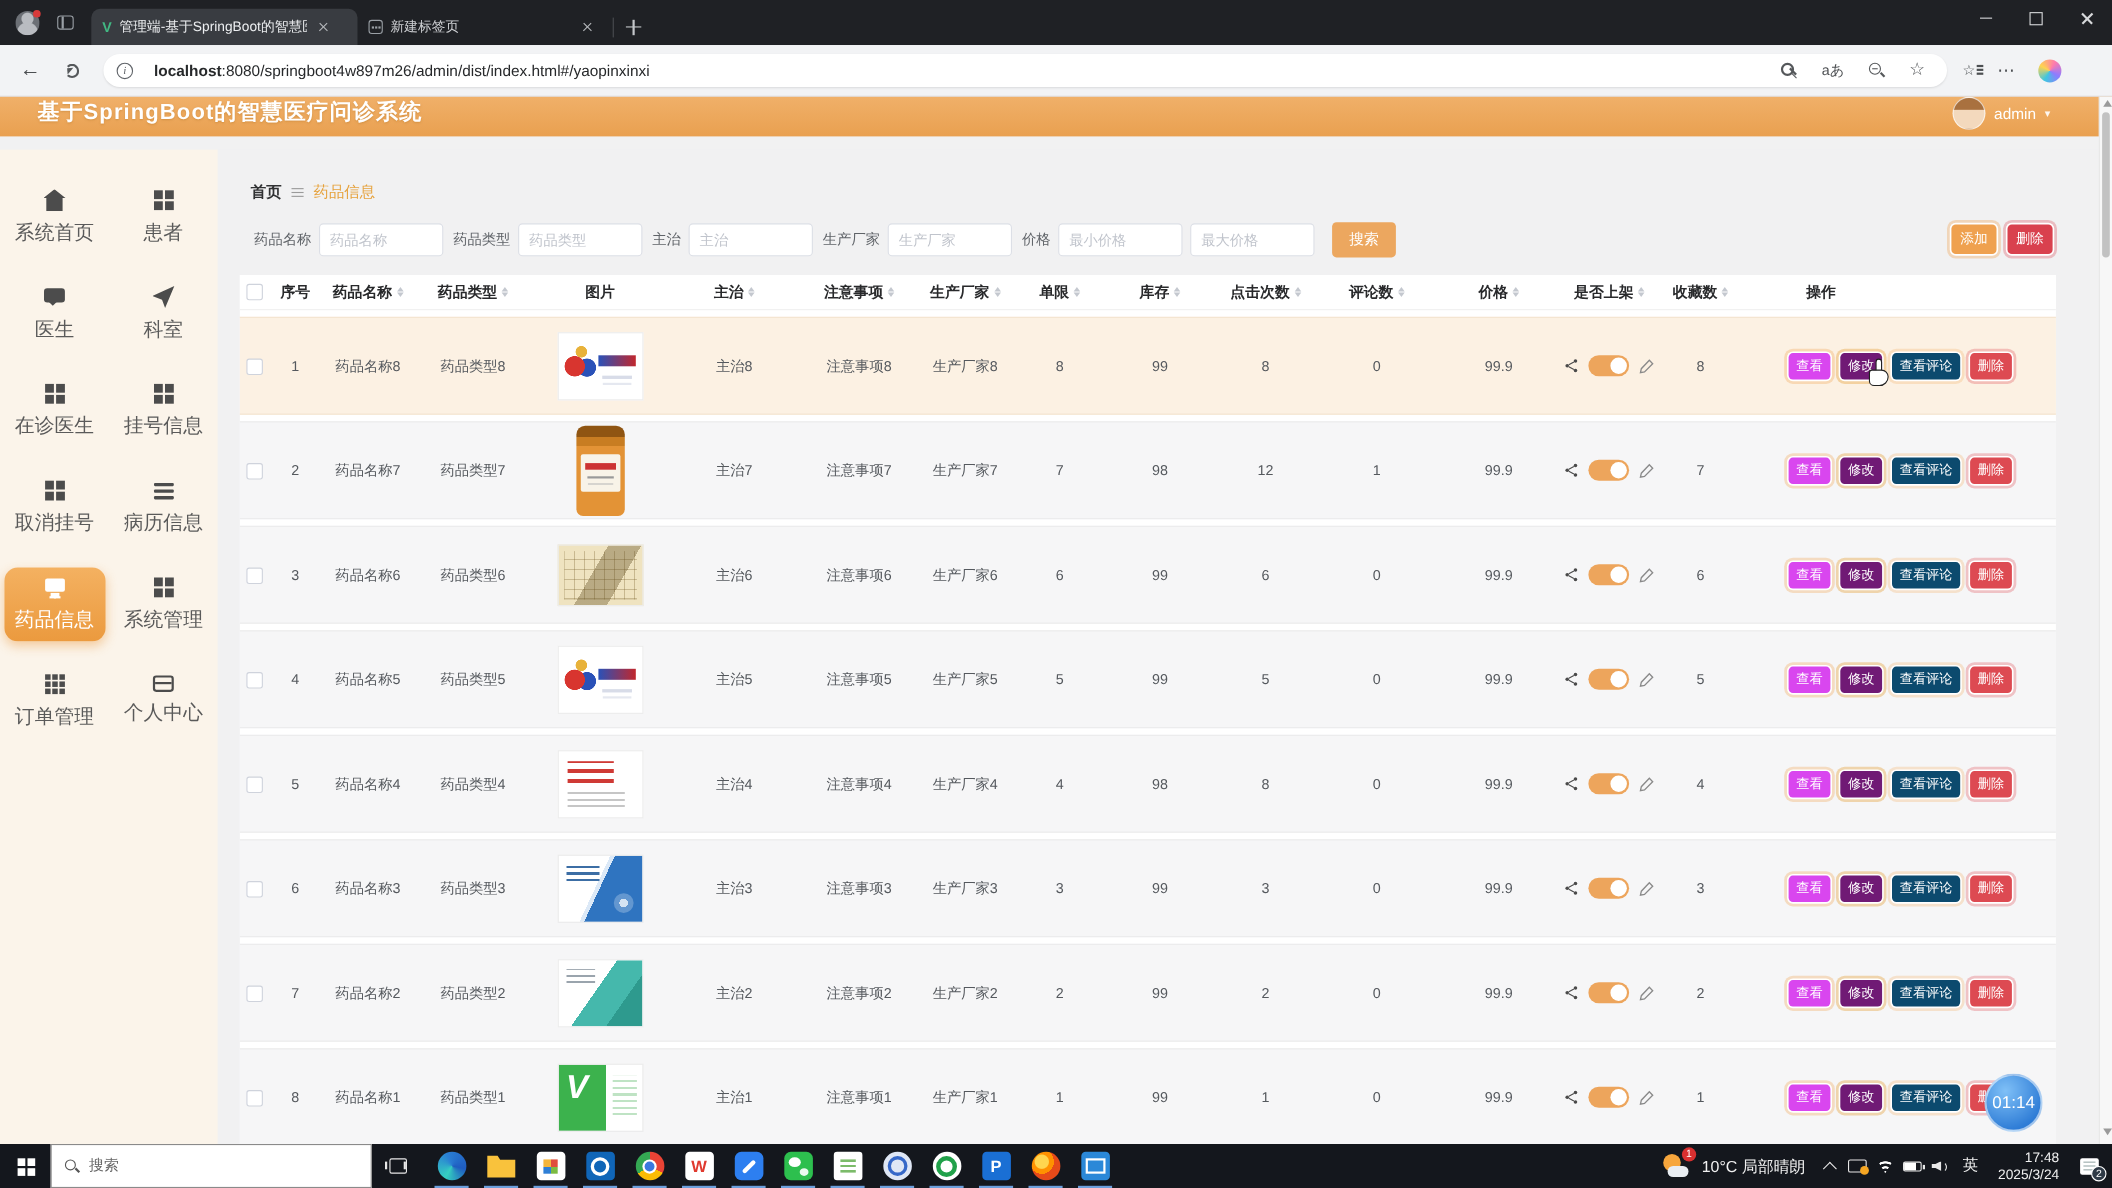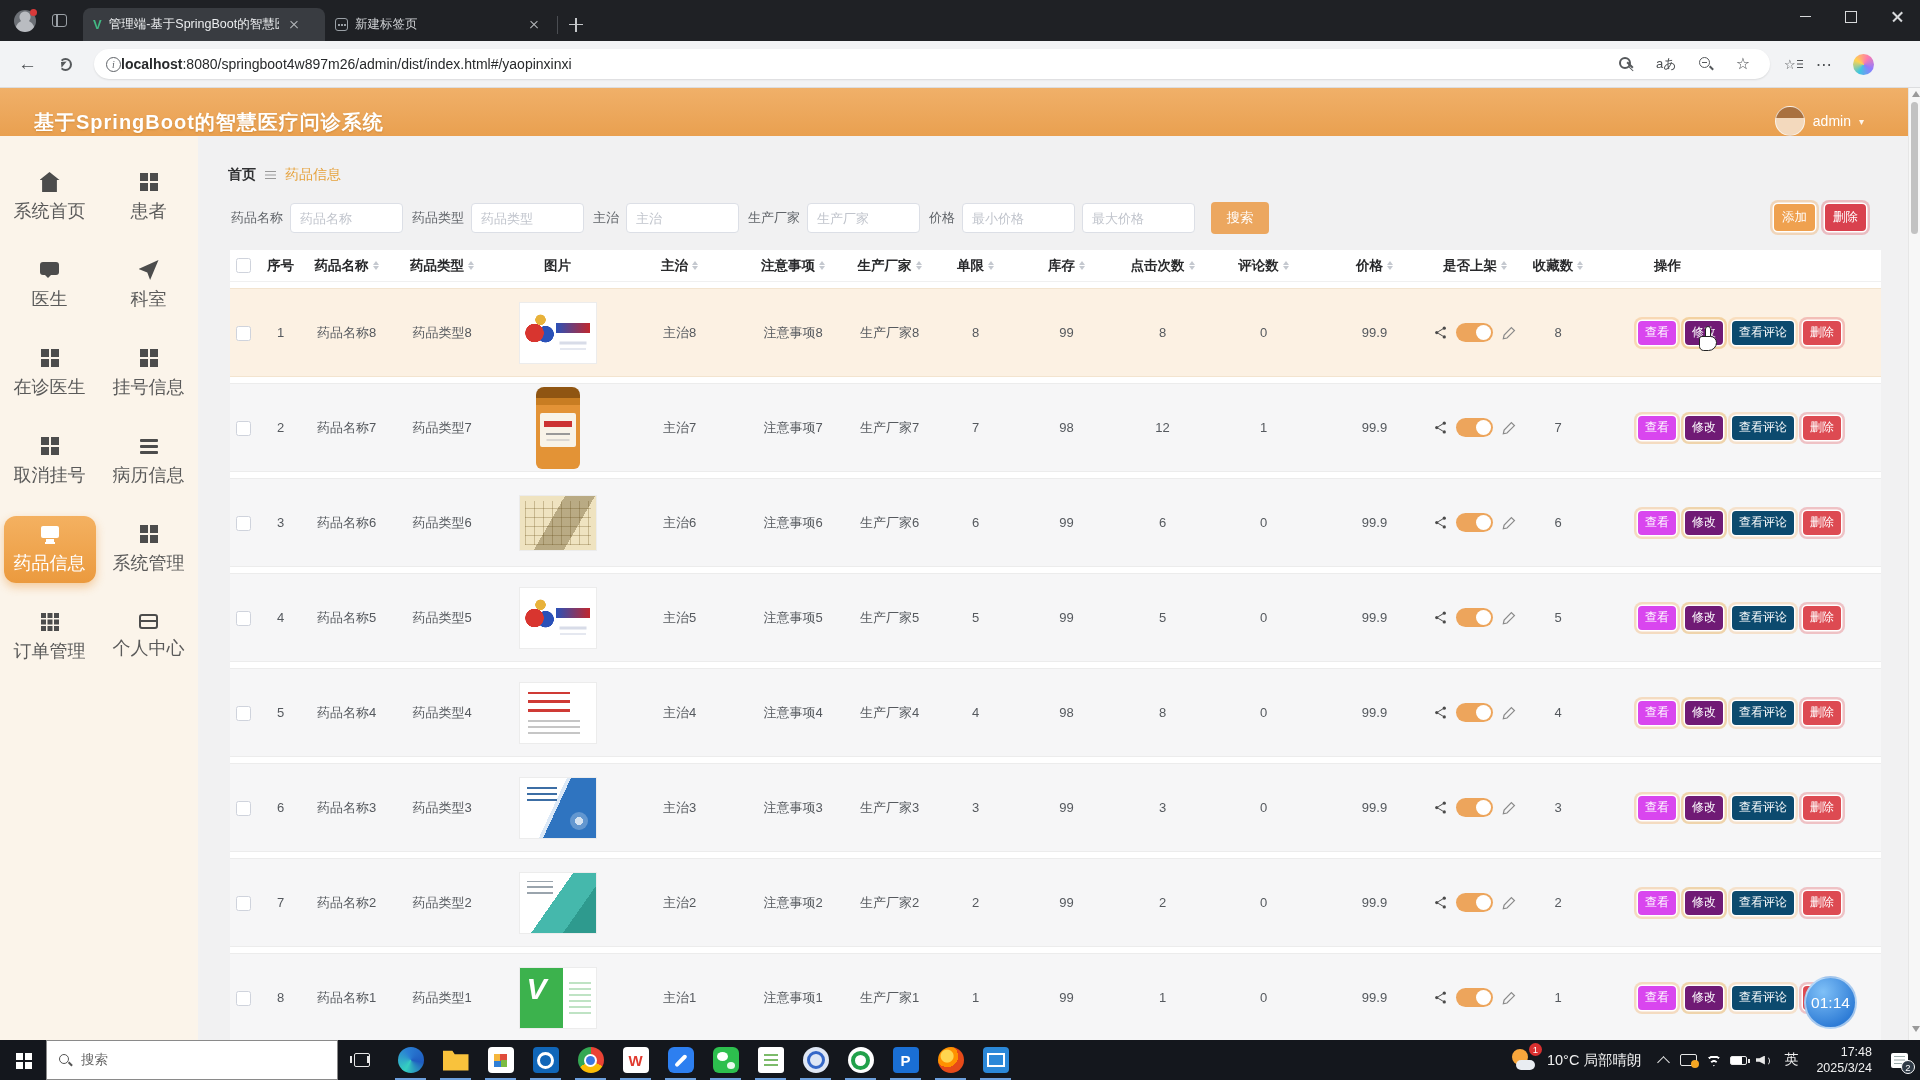--- a/index.html
+++ b/index.html
@@ -31,39 +31,39 @@
   .wc-close{position:relative}
   .wc-close::before,.wc-close::after{content:"";position:absolute;width:13px;height:1.5px;background:#d7d9db}
   .wc-close::before{transform:rotate(45deg)}.wc-close::after{transform:rotate(-45deg)}
   
   .toolbar{position:absolute;left:0;top:41px;width:1920px;height:47px;background:#f2f3f5;border-bottom:1px solid #dcdddf;display:flex;align-items:center}
   .nav-ic{font-size:19px;color:#4c4f52;margin-left:18px}
   .refresh{width:13px;height:13px;border:2px solid #55585b;border-radius:50%;border-left-color:transparent;margin-left:22px;position:relative}
   .refresh::before{content:"";position:absolute;left:-4px;top:-2px;border:4px solid transparent;border-right-color:#55585b;transform:rotate(40deg)}
   .urlpill{position:relative;margin-left:22px;width:1676px;height:30px;background:#fff;border-radius:15px;box-shadow:0 1px 2px rgba(0,0,0,.10);display:flex;align-items:center;padding:0 12px}
   .info-i{width:15px;height:15px;border:1.4px solid #5f6368;border-radius:50%;color:#5f6368;font-size:10px;display:flex;align-items:center;justify-content:center;font-family:"Liberation Serif",serif;font-style:italic;flex:0 0 auto}
-  .url-text{font-size:14px;color:#27292b;margin-left:0;flex:1 1 auto;white-space:nowrap;overflow:hidden}
+  .url-text{font-size:14px;color:#27292b;margin-left:19px;flex:1 1 auto;white-space:nowrap;overflow:hidden}
   .url-text b{font-weight:bold}
   .pill-icons{display:flex;align-items:center;gap:22px;margin-right:8px;color:#55585b}
   .key-i{width:15px;height:15px;position:relative}
   .key-i::before{content:"";position:absolute;left:0;top:0;width:8px;height:8px;border:2px solid #55585b;border-radius:50%}
   .key-i::after{content:"";position:absolute;left:7px;top:7px;width:8px;height:2px;background:#55585b;transform:rotate(45deg);box-shadow:3px 2px 0 -0.5px #55585b}
   .tr-i{font-size:13px;color:#4c4f52}
   .zoom-i{width:15px;height:15px;position:relative}
   .zoom-i::before{content:"";position:absolute;left:0;top:0;width:9px;height:9px;border:1.8px solid #55585b;border-radius:50%}
   .zoom-i i{position:absolute;left:3px;top:5px;width:5px;height:1.5px;background:#55585b}
   .zoom-i::after{content:"";position:absolute;left:10px;top:10px;width:5px;height:1.8px;background:#55585b;transform:rotate(45deg)}
   .star-g{font-size:16px;color:#4c4f52;line-height:1}
   .after-pill{display:flex;align-items:center;gap:20px;margin-left:14px;color:#4c4f52}
   .favbar-i{position:relative;font-size:13px}
   .favbar-i::after{content:"";position:absolute;right:-7px;top:3px;width:6px;height:1.5px;background:#4c4f52;box-shadow:0 3.5px 0 #4c4f52,0 7px 0 #4c4f52}
   .dots-i{font-size:16px;letter-spacing:1px}
   .copilot{width:21px;height:21px;border-radius:50%;background:conic-gradient(from 30deg,#ff7bac,#8f7bff,#3fc6e0,#ffd34f,#ff7bac)}
   
-  .appheader{position:absolute;left:0;top:88px;width:1920px;height:48px;background:linear-gradient(180deg,#f0b069,#e9a050);display:flex;align-items:flex-end;color:#fff}
+  .appheader{position:absolute;left:0;top:88px;width:1920px;height:36px;background:linear-gradient(180deg,#f0b069,#e9a050);display:flex;align-items:flex-start;color:#fff}
   .app-title{font-size:20px;font-weight:bold;margin-left:34px;letter-spacing:1px;text-shadow:0 1px 2px rgba(160,100,20,.35)}
   .admin-area{position:absolute;right:56px;display:flex;align-items:center;gap:8px}
   .u-avatar{width:30px;height:30px;border-radius:50%;background:linear-gradient(180deg,#a9713f 0 38%,#f3d9bd 38%);border:1.5px solid rgba(255,255,255,.7)}
   .admin-name{font-size:14px}
   .caret{font-size:10px;opacity:.9}
   
   .sidebar{position:absolute;left:0;top:136px;width:198px;height:904px;background:#fbf4ea;display:grid;grid-template-columns:1fr 1fr;align-content:start;row-gap:21px;padding-top:28px}
   .side-item{display:flex;flex-direction:column;align-items:center;gap:7px;justify-self:center;padding:8px 10px;border-radius:12px;color:#4c4c4c;cursor:pointer}
   .side-item .lbl{font-size:18px;color:#5a5a5a;white-space:nowrap}
   .side-item.active{background:linear-gradient(180deg,#f4b161,#eb9a3e);box-shadow:0 4px 10px rgba(236,154,62,.45);color:#fff}
@@ -93,21 +93,21 @@
   .flabel{font-size:13px;color:#5f6368;margin:0 7px 0 9px;white-space:nowrap}
   .finput{width:113px;height:30px;border:1px solid #dcdfe6;border-radius:4px;background:#fff;font-size:13px;color:#333;padding:0 9px;outline:none}
   .finput::placeholder{color:#c0c4cc}
   .finput.price2{margin-left:7px}
   .search-btn{margin-left:16px;width:58px;height:32px;border:none;border-radius:4px;background:#eca75f;color:#fff;font-size:13.5px;cursor:pointer}
   .top-actions{position:absolute;right:42px;top:68px;display:flex;gap:10px}
   .mini-btn{height:27px;padding:0 8px;border:none;border-radius:4px;color:#fff;font-size:12.5px;cursor:pointer}
   .mini-add{background:#efa14f;box-shadow:0 0 0 1.5px #fff,0 0 0 4px rgba(239,161,79,.35)}
   .mini-del{background:#d9414e;box-shadow:0 0 0 1.5px #fff,0 0 0 4px rgba(217,65,78,.3)}
   
-  .table{position:absolute;left:32px;top:114px;width:1651px;bottom:0;background:#fff}
+  .table{position:absolute;left:20px;top:114px;width:1651px;bottom:0;background:#fff}
   .grid-row{display:grid;grid-template-columns:26px 49px 83px 108px 123px 121px 106px 87px 85px 97px 95px 107px 115px 86px 80px 283px;align-items:center}
   .thead{height:32px;border-bottom:1px solid #f0f0f0;margin-bottom:6px;background:#fff}
   .th{display:flex;align-items:center;justify-content:center;gap:4px;font-size:13.5px;font-weight:bold;color:#28292b;white-space:nowrap}
   .th.left{justify-content:flex-start;padding-left:56px}
   .sort{display:inline-flex;flex-direction:column;gap:1.5px}
   .sort::before{content:"";border:3.6px solid transparent;border-bottom:4.6px solid #c4c8cf;margin-bottom:-1px}
   .sort::after{content:"";border:3.6px solid transparent;border-top:4.6px solid #c4c8cf}
   .trow{height:89px;margin-bottom:6px;background:#f6f6f7;border-top:1px solid #ececec;border-bottom:1px solid #ececec}
   .trow.hovered{background:#fcf1e3;border-color:#f3e4cf}
   .td{font-size:13px;color:#55595e;text-align:center;white-space:nowrap}

